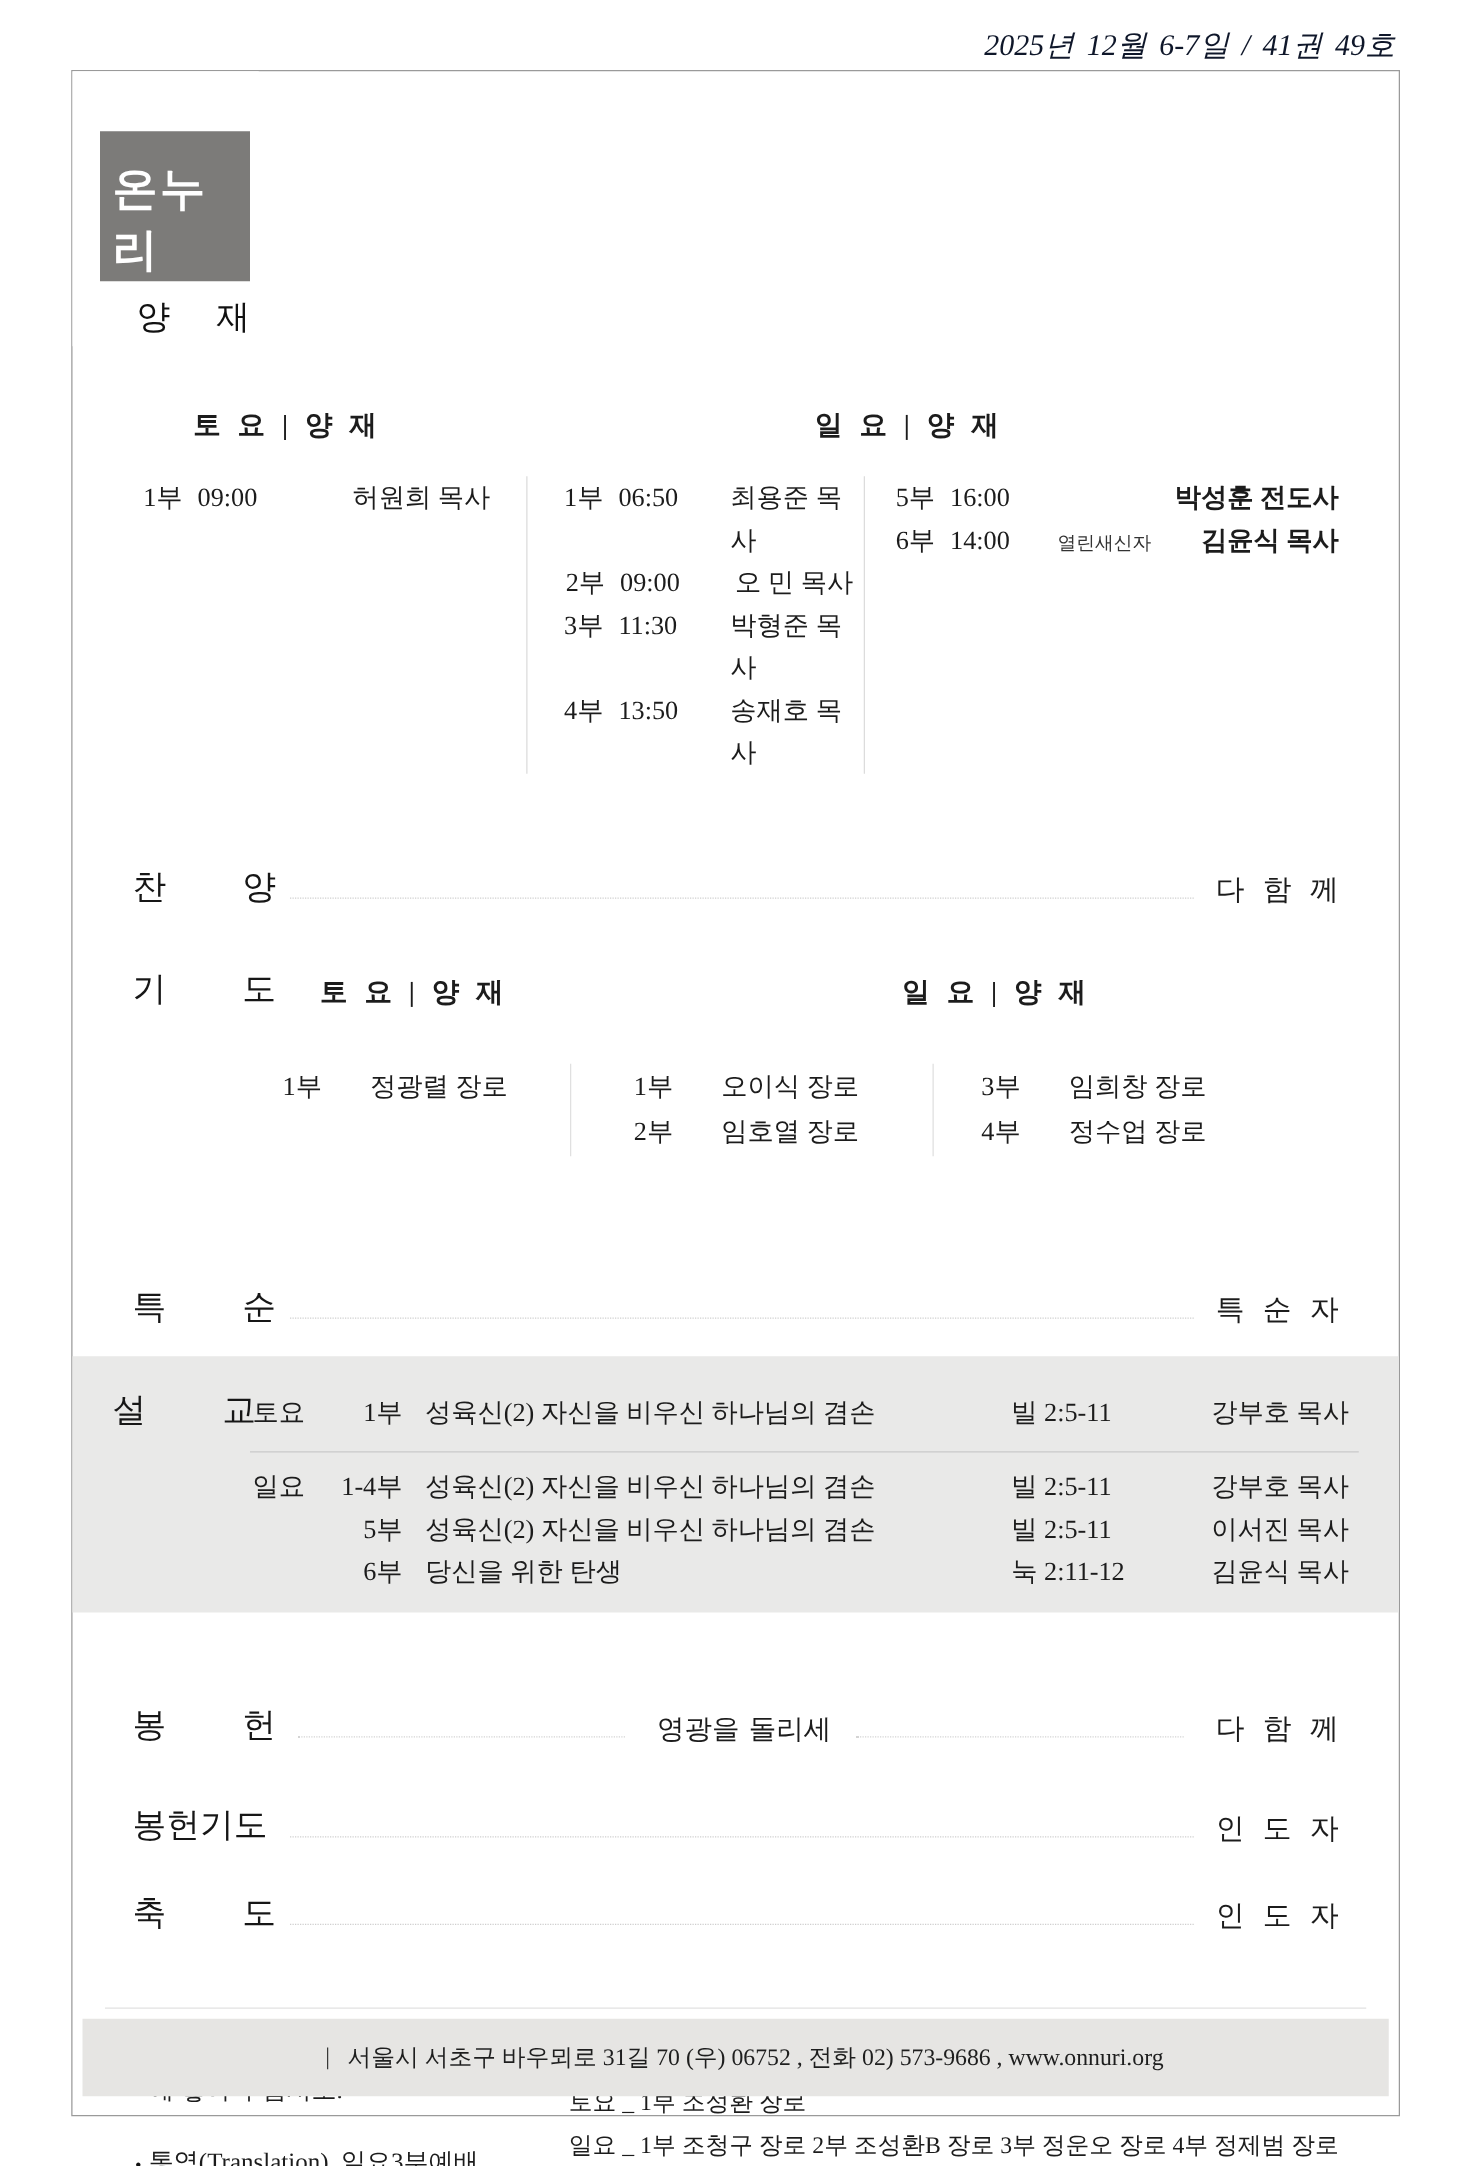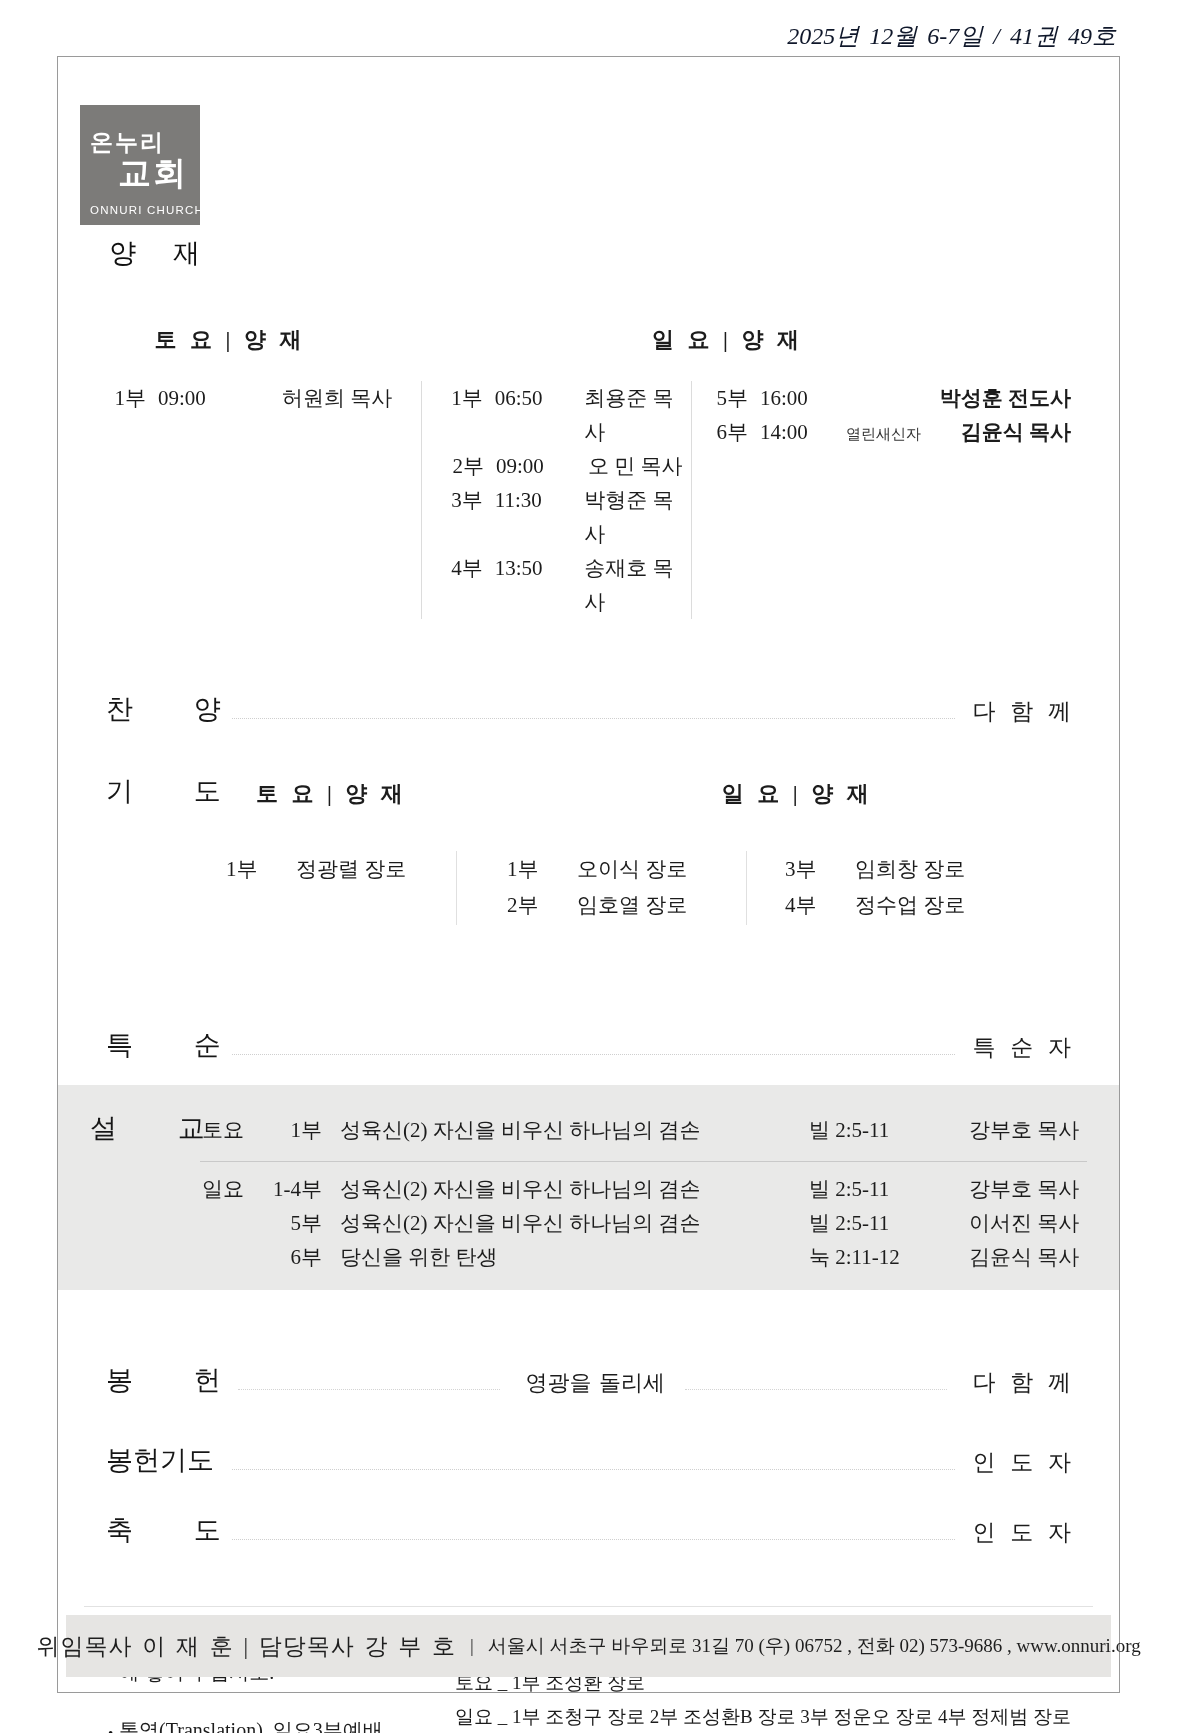--- a/index.html
+++ b/index.html
@@ -19,21 +19,21 @@
   }
   
   .masthead { position:relative; height:220px; }
   .logo-zone { position:absolute; left:0; top:0; width:149px; height:220px; background:#fff; z-index:2; }
   .logo {
     position:absolute; left:22px; top:48px; width:120px; height:120px;
     background:#7c7b79; color:#fff; padding:12px 10px 9px;
     display:flex; flex-direction:column;
     font-family:"Liberation Sans","DejaVu Sans",sans-serif;
   }
-  .logo-l1 { font-size:23px; font-weight:bold; letter-spacing:2px; margin-top:10px; }
+  .logo-l1 { font-size:36px; font-weight:bold; letter-spacing:2px; margin-top:10px; }
   .logo-l2 { font-size:33px; font-weight:bold; letter-spacing:2px; text-align:right; margin-top:-7px; padding-right:2px; }
   .logo-en { margin-top:auto; font-size:11.5px; letter-spacing:1.2px; text-align:center; white-space:nowrap; }
   .campus { position:absolute; left:22px; top:178px; width:120px; text-align:right; font-size:27px; word-spacing:30px; color:#111; }
   .banner {
     position:absolute; left:149px; right:0; top:0; bottom:0; overflow:hidden;
     background:
       radial-gradient(ellipse 55% 45% at 78% 15%, rgba(255,255,255,.6), rgba(255,255,255,0) 70%),
       radial-gradient(ellipse 45% 40% at 12% 80%, rgba(80,80,78,.30), rgba(80,80,78,0) 70%),
       radial-gradient(ellipse 60% 30% at 50% 100%, rgba(110,110,108,.35), rgba(110,110,108,0) 75%),
       linear-gradient(to bottom, #f8f8f7 0%, #efefed 28%, #dddcda 48%, #bcbbb9 66%, #9d9c9a 82%, #8d8c8a 100%);
@@ -334,18 +334,17 @@
       <div class="note-item">
         <span class="bullet">•</span>
         <span>다음 주 기도</span>
       </div>
       <div class="nr-line">토요 _ 1부 조성환 장로</div>
       <div class="nr-line">일요 _ 1부 조청구 장로  2부 조성환B 장로  3부 정운오 장로  4부 정제범 장로</div>
     </div>
   </div>
 
   <div class="bottombar">
-    <span class="bb-pastors">위임목사 이 재 훈 | 담당목사 강 부 호</span>
     <span class="bb-sep">|</span>
     <span class="bb-addr">서울시 서초구 바우뫼로 31길 70 (우) 06752 , 전화 02) 573-9686 , www.onnuri.org</span>
   </div>
 
 </div>
 
 </body></html>

